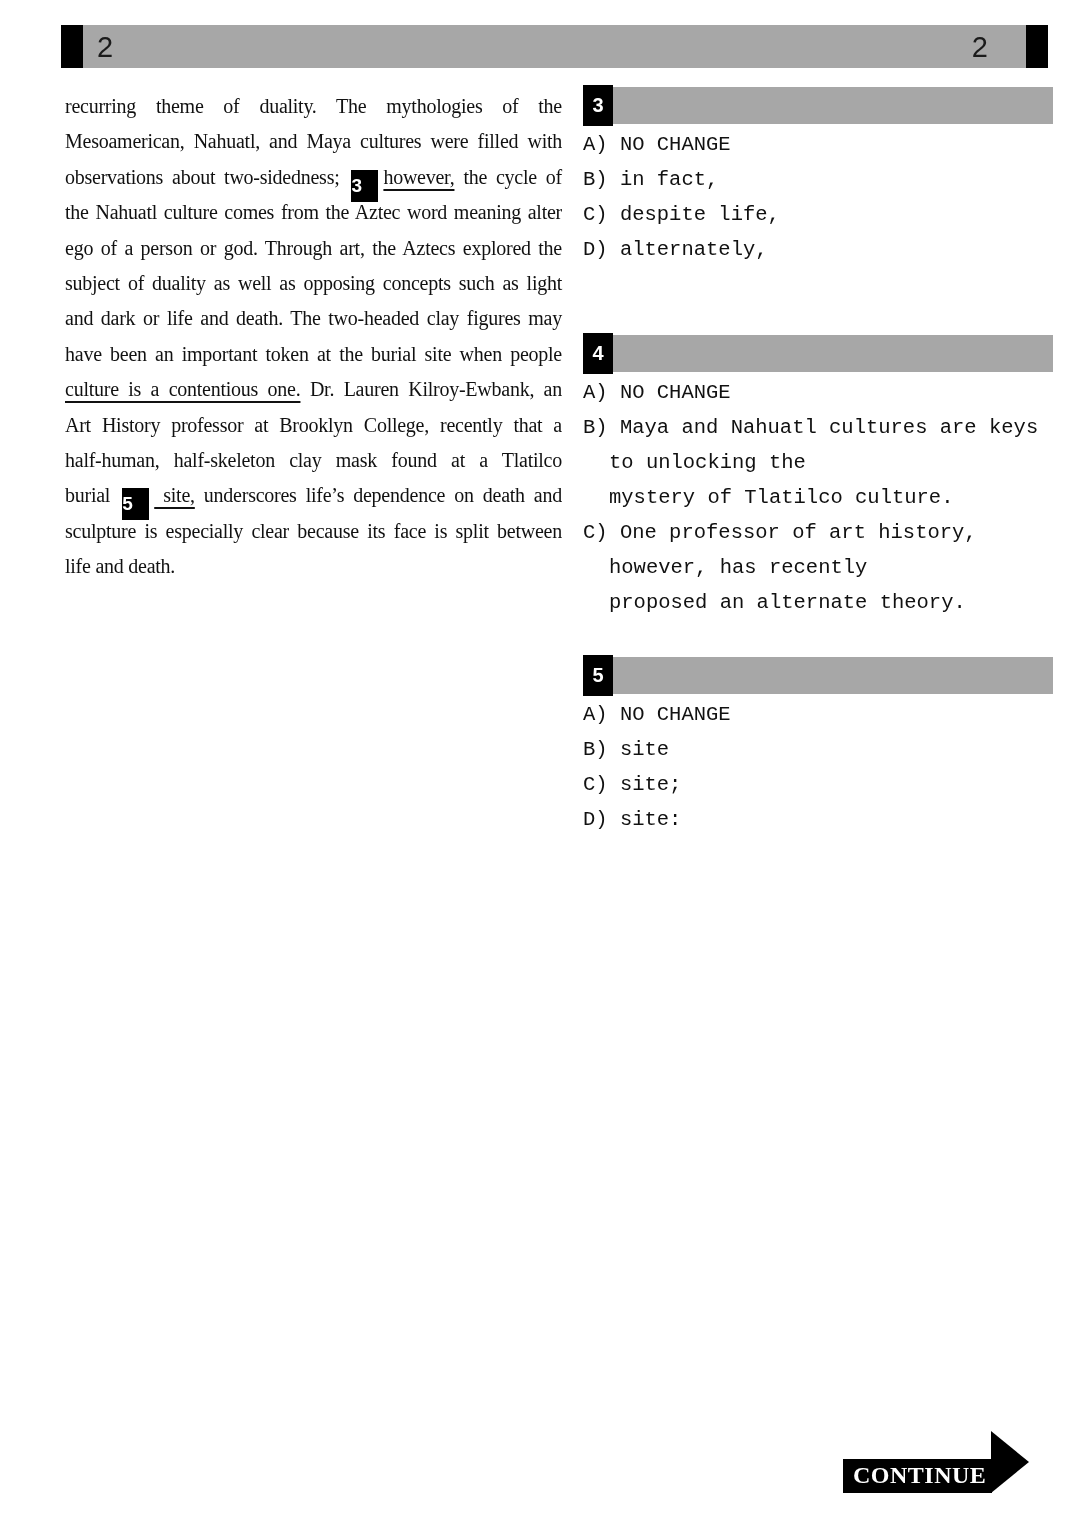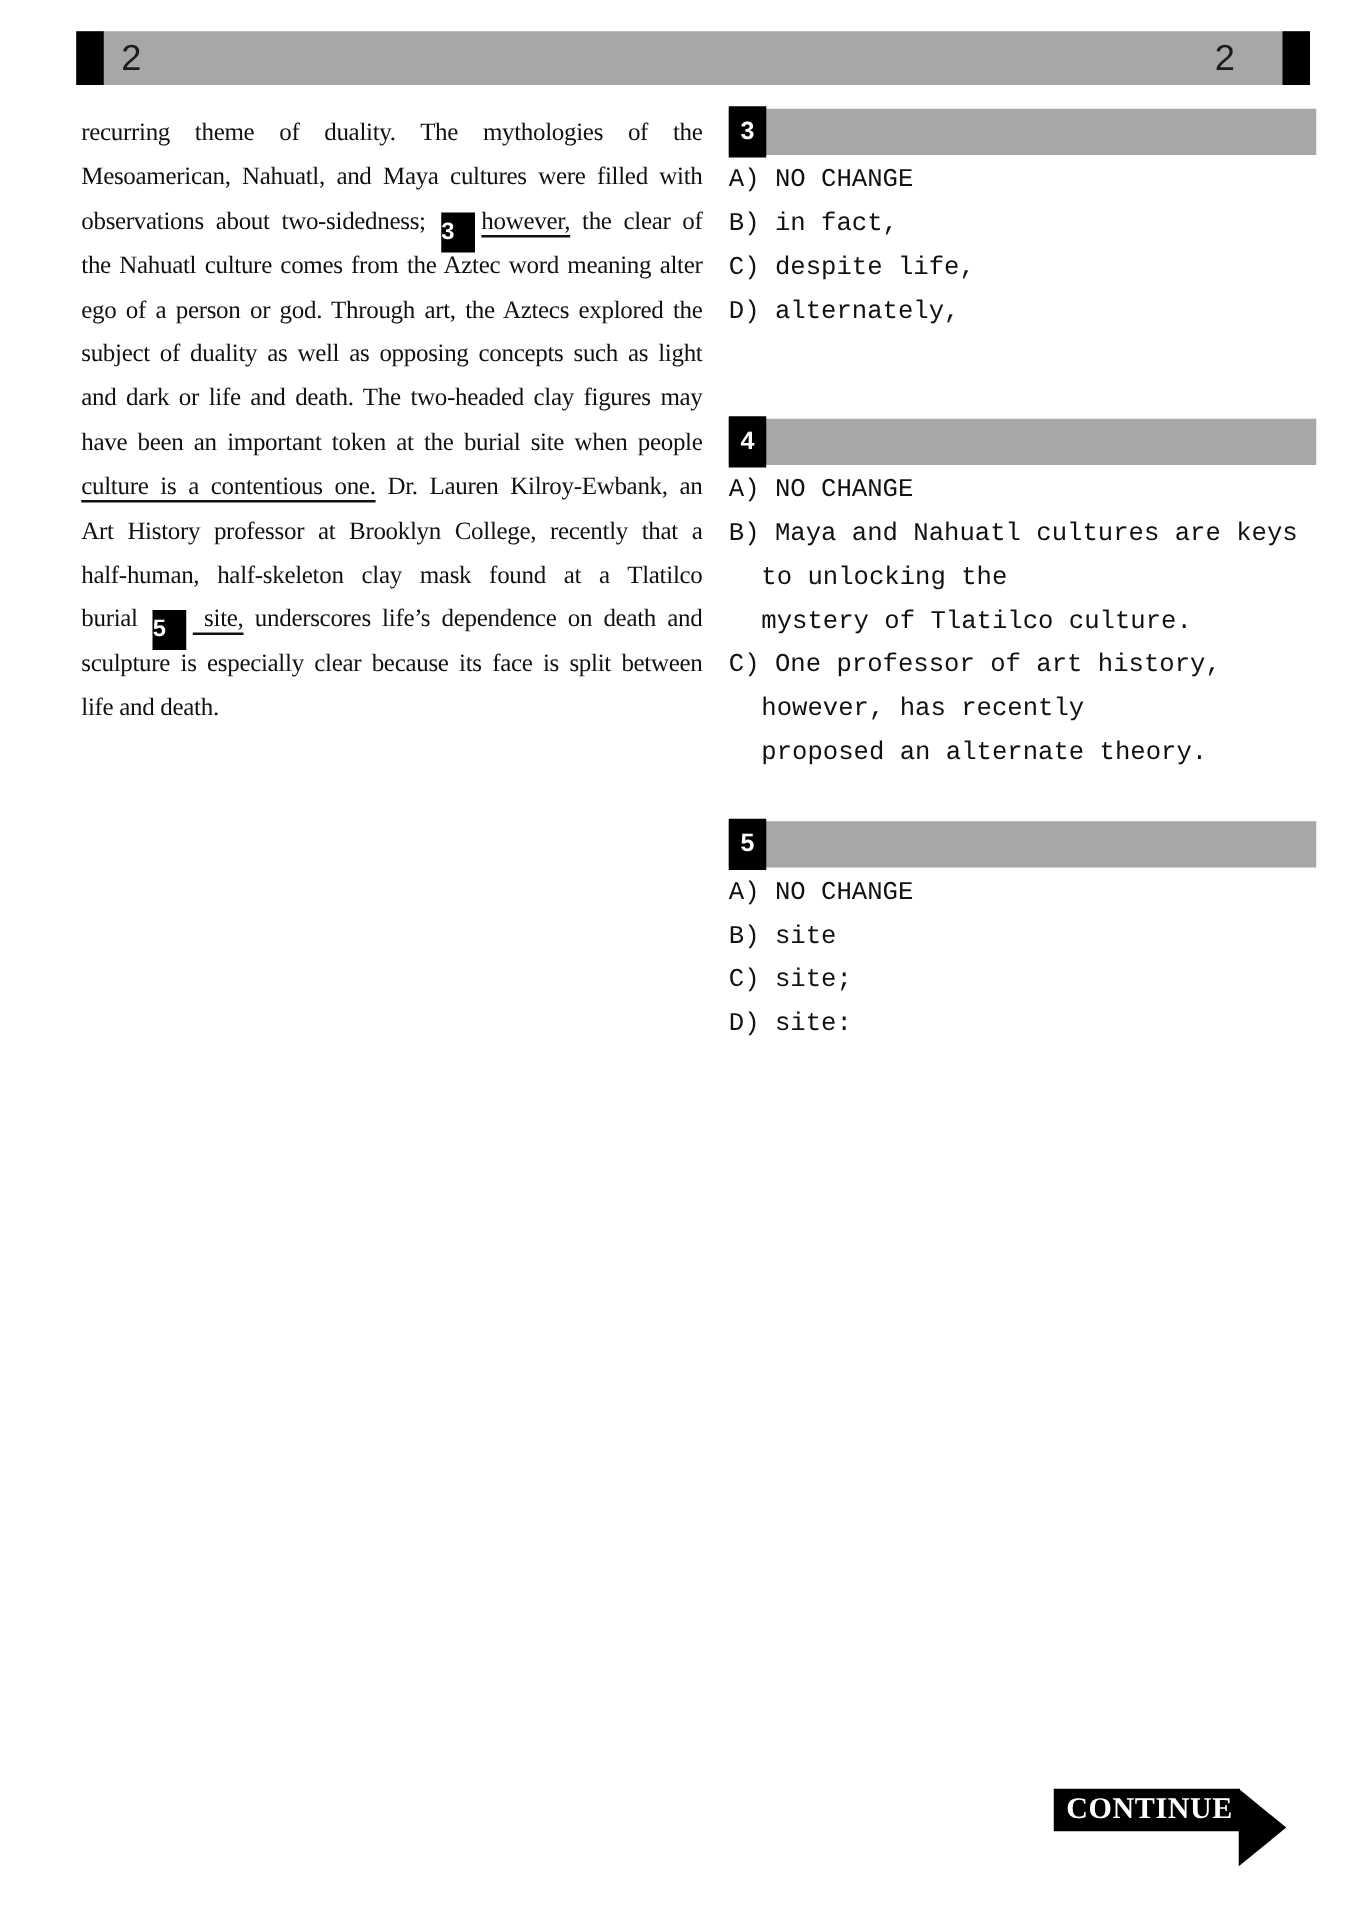--- a/index.html
+++ b/index.html
@@ -87,21 +87,21 @@
   }
   .opts{ margin-top:3px; font-size:20.5px;font-family:Liberation Mono, monospace; }
   .option{
     line-height:35px;
     padding-left:26px; text-indent:-26px;
   }
 
   
   .continue{
     position:absolute; left:843px; top:1431px;
-    display:flex; align-items:flex-start;
+    display:flex; align-items:flex-end;
     cursor:pointer;
   }
   .continue-body{
     background:var(--boxblack); color:#fff;
     height:34px; line-height:33px;
     padding:0 6px 0 10px;
     font-family:"Liberation Serif", serif;
     font-weight:bold; font-size:24px;
     letter-spacing:0.5px;
   }
@@ -121,21 +121,21 @@
   <header class="page-header">
     <div class="edge-block left"></div>
     <span class="page-num left">2</span>
     <span class="page-num right">2</span>
     <div class="edge-block right"></div>
   </header>
 
   <section class="passage" id="passage">
       <div class="pline"><span>recurring theme of duality. The mythologies of the</span></div>
       <div class="pline"><span>Mesoamerican, Nahuatl, and Maya cultures were filled with</span></div>
-      <div class="pline"><span>observations about two-sidedness; </span><span class="inline-box">3</span><span class="ul">however,</span><span> the clear of</span></div>
+      <div class="pline"><span>observations about two-sidedness; </span><span class="inline-box">3</span><span class="ul">however,</span><span> the cycle of</span></div>
       <div class="pline"><span>the Nahuatl culture comes from the Aztec word meaning alter</span></div>
       <div class="pline"><span>ego of a person or god. Through art, the Aztecs explored the</span></div>
       <div class="pline"><span>subject of duality as well as opposing concepts such as light</span></div>
       <div class="pline"><span>and dark or life and death. The two-headed clay figures may</span></div>
       <div class="pline"><span>have been an important token at the burial site when people</span></div>
       <div class="pline"><span class="ul">culture is a contentious one.</span><span> Dr. Lauren Kilroy-Ewbank, an</span></div>
       <div class="pline"><span>Art History professor at Brooklyn College, recently that a</span></div>
       <div class="pline"><span>half-human, half-skeleton clay mask found at a Tlatilco</span></div>
       <div class="pline"><span>burial </span><span class="inline-box">5</span><span class="ul">&nbsp;site,</span><span> underscores life’s dependence on death and</span></div>
       <div class="pline"><span>sculpture is especially clear because its face is split between</span></div>

